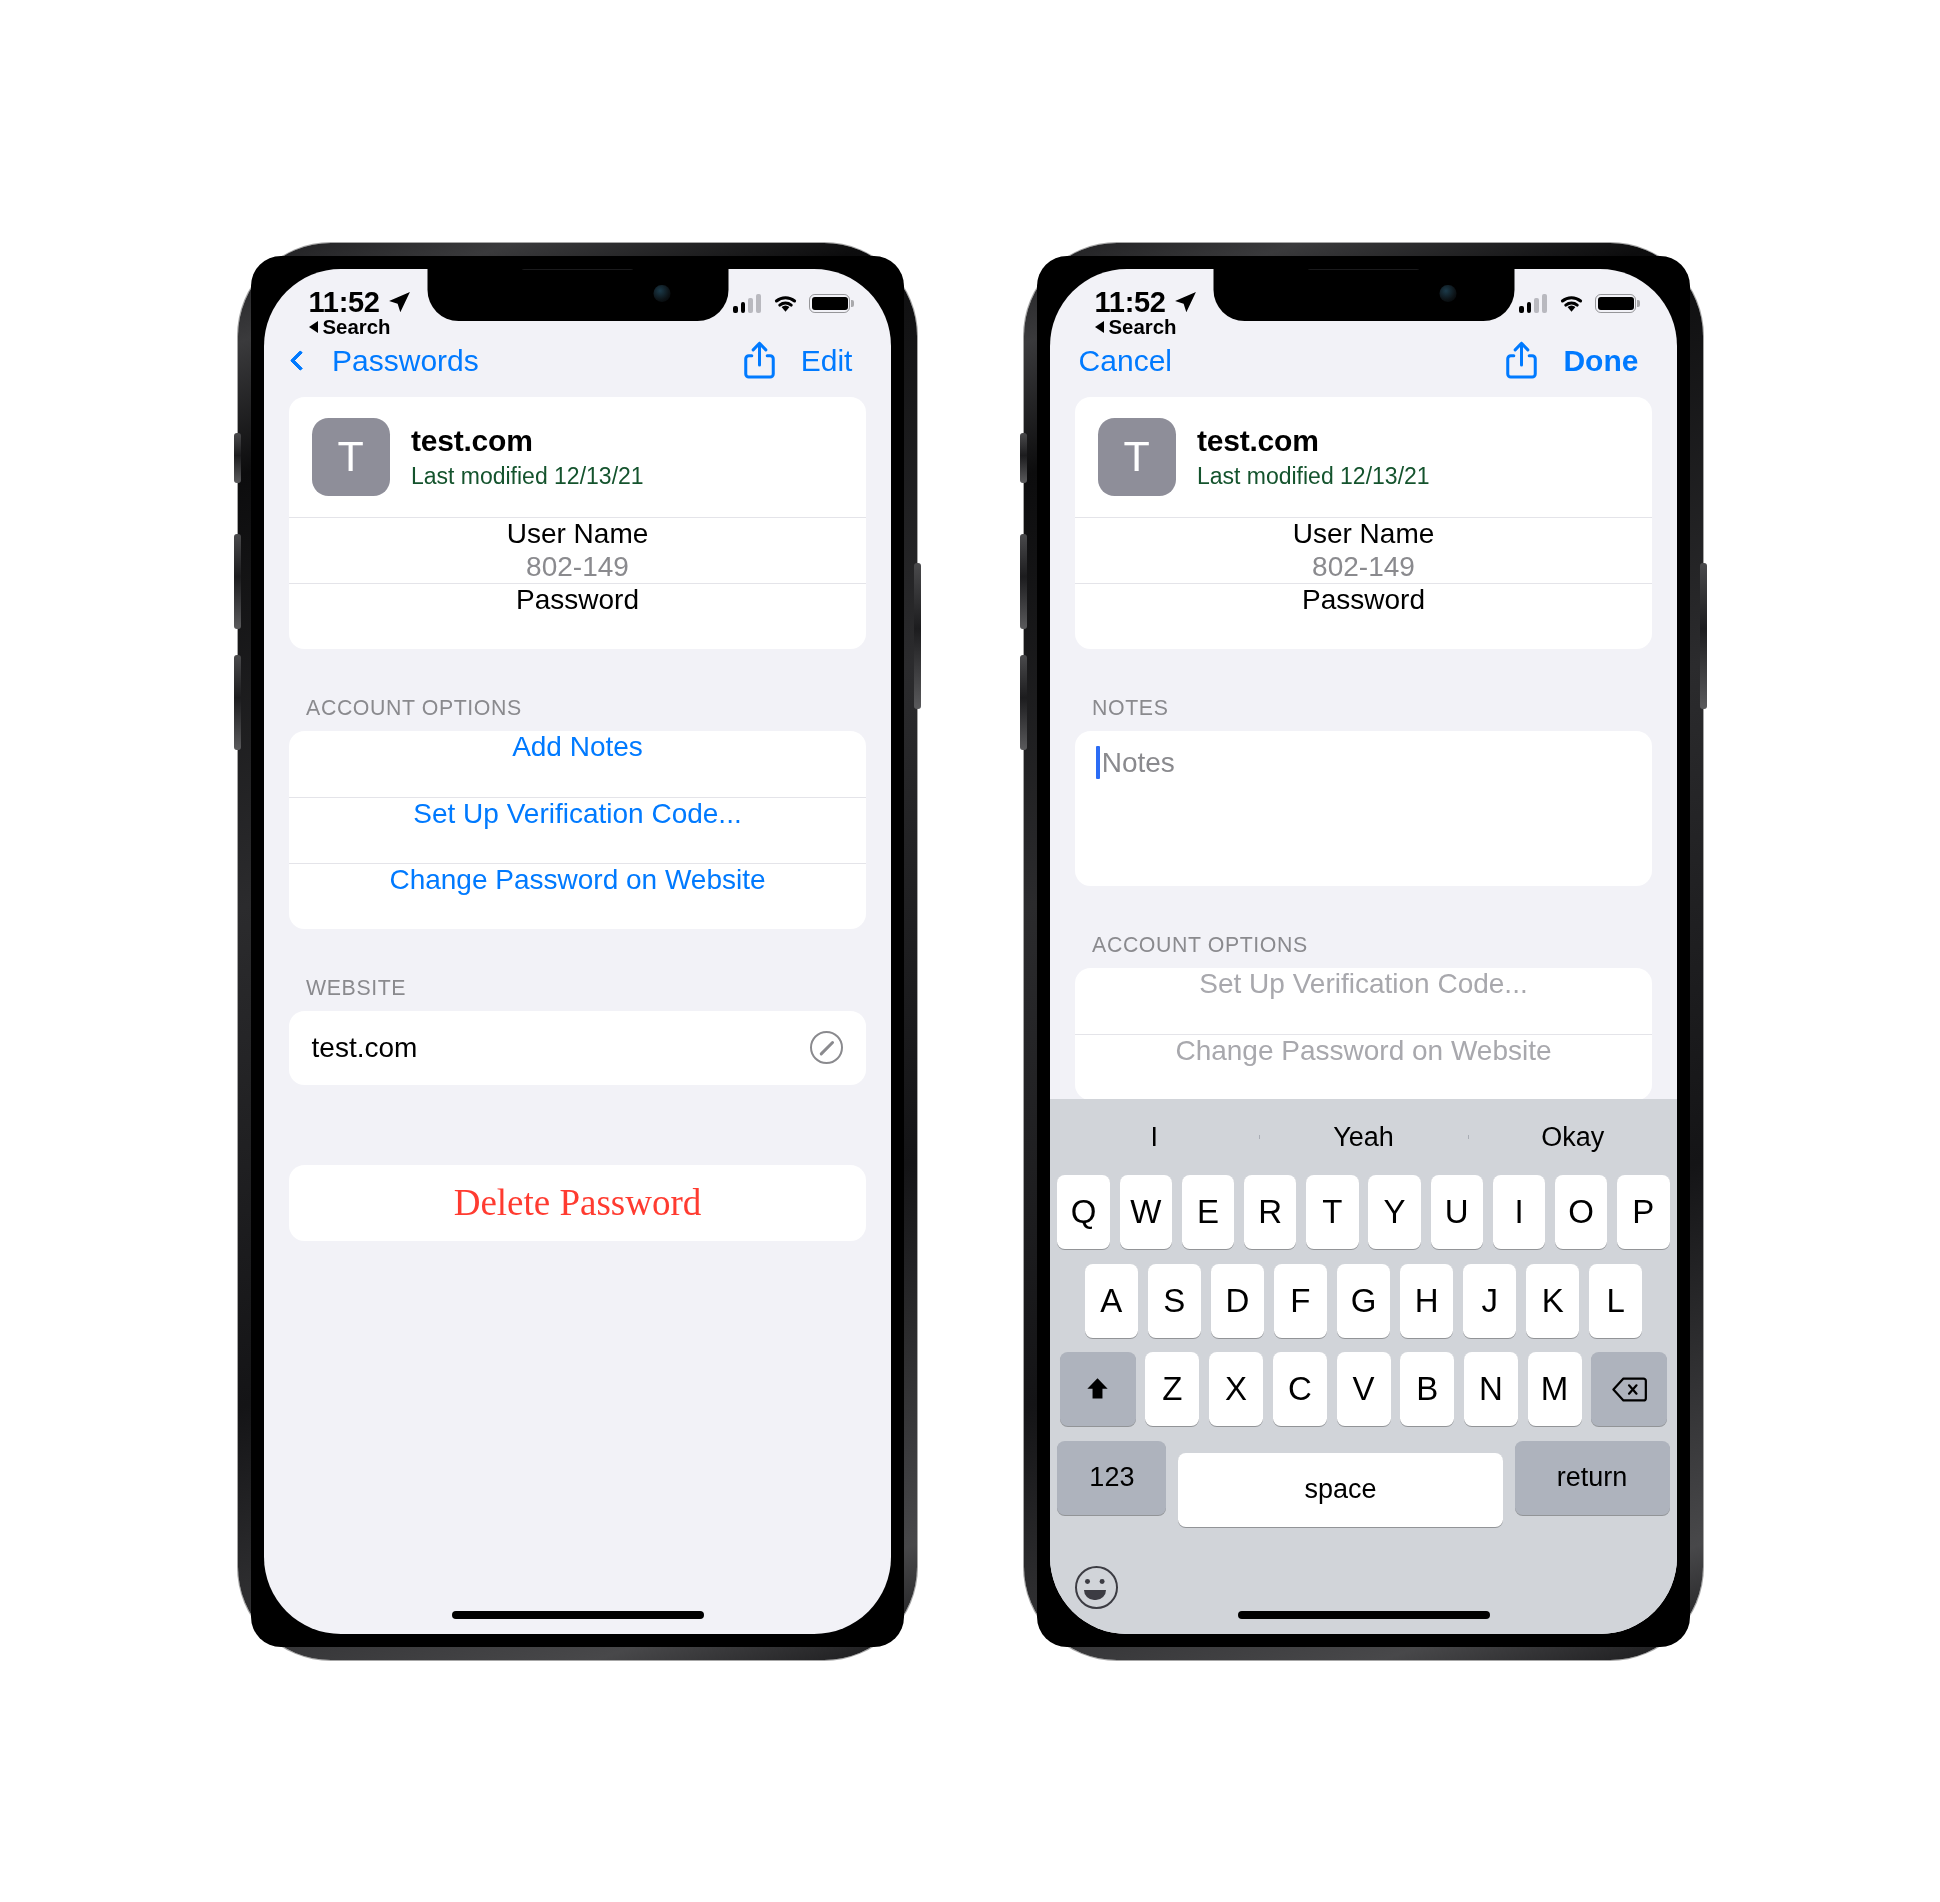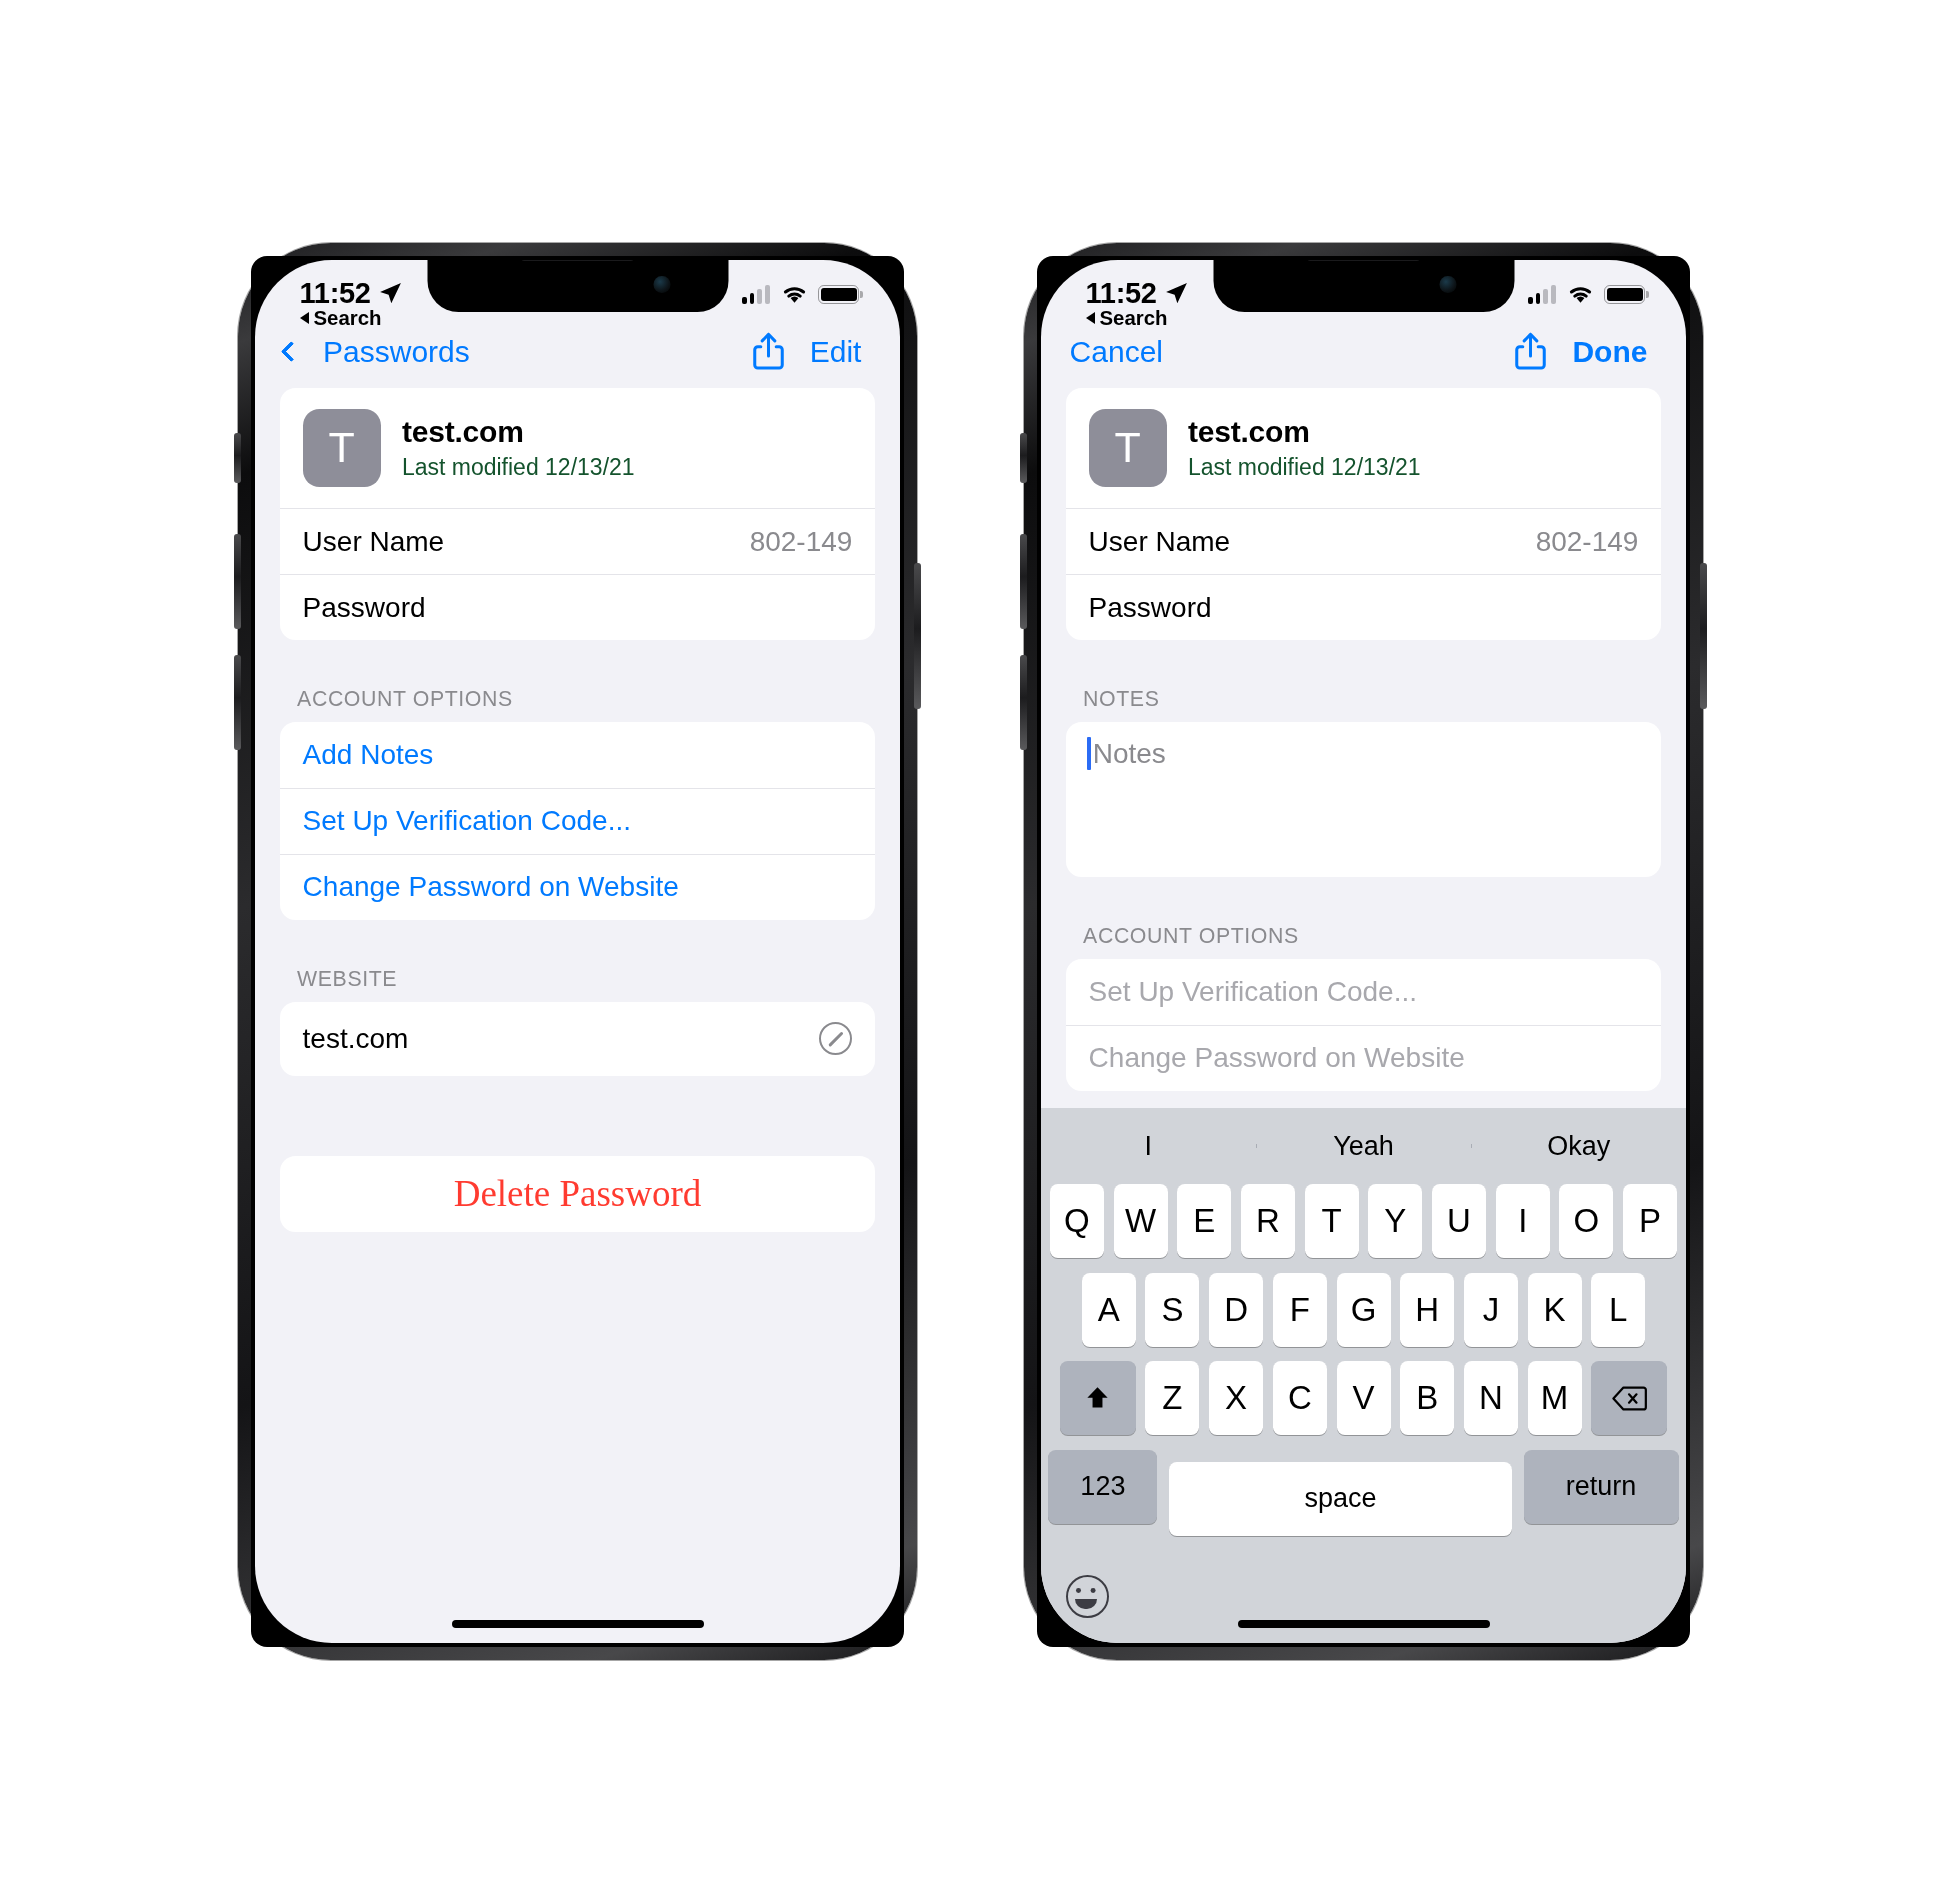--- a/index.html
+++ b/index.html
@@ -24,23 +24,23 @@
     width: 679px;
     height: 1417px;
     border-radius: 93px;
     background: linear-gradient(160deg,#1d1d1f 0%,#3a3a3c 6%,#0c0c0d 14%,#2b2b2d 40%,#141416 70%,#48484a 93%,#161618 100%);
     padding: 12.6px;
     box-shadow: 0 0 0 1px rgba(0,0,0,.35);
   }
   .device-inner {
     position: relative;
     width: 100%; height: 100%;
-    border-radius: 16px;
+    border-radius: 30px;
     background: #000;
-    padding: 4px;
+    padding: 13px;
   }
   .screen {
     position: relative;
     width: 100%; height: 100%;
     border-radius: 77px;
     background: #f2f2f7;
     overflow: hidden;
   }
   
   .btn-side {
@@ -189,20 +189,21 @@
 
   .row {
     display: flex;
     align-items: center;
     justify-content: space-between;
     padding: 0 23px;
     height: 66px;
     border-top: 1px solid #e4e4e9;
     font-size: 28px;
     color: #000;
+    flex-direction: column;
   }
   .row .val { color: #8a8a8e; font-size: 28px; }
   .row.link { color: #007aff; }
   .row.link.disabled { color: #a8a8ad; }
   .row.first { border-top: none; }
 
   .section-label {
     font-size: 21.3px;
     color: #8a8a8e;
     letter-spacing: 0.6px;

